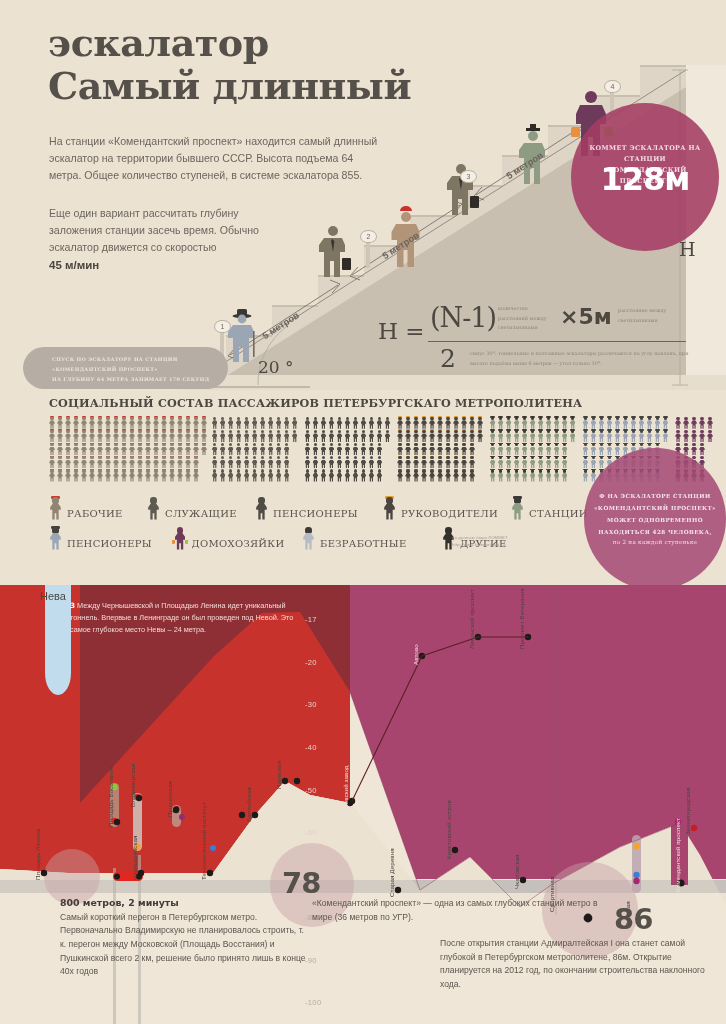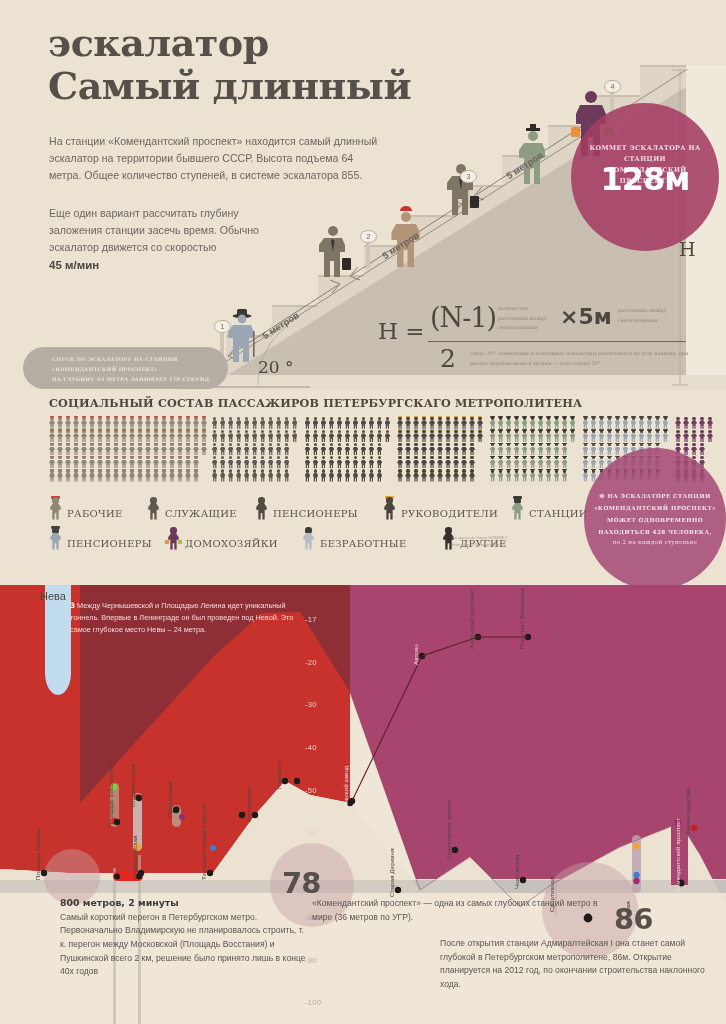--- a/index.html
+++ b/index.html
@@ -2157,21 +2157,21 @@
         </div>
         <div class="lrow">
           <div class="litem" style="width: 108px;">
             <span class="lic">
               <i class="cap" style="background:#45423c"></i>
               <i class="hd" style="background:#45423c"></i>
               <i class="bd" style="background:#9aa6b4"></i>
             </span>
             <span class="ltxt">ПЕНСИОНЕРЫ</span>
           </div>
-          <div class="litem" style="width: 125px;">
+          <div class="litem" style="width: 125px; justify-content: center;">
             <span class="lic">
               <i class="hd" style="background:#6e3a5c"></i>
               <i class="bd" style="background:#6e3a5c"></i>
               <i class="bag" style="background:#e8903e;left:-1px"></i>
               <i class="bag" style="background:#9cc44a;left:12px"></i>
             </span>
             <span class="ltxt">ДОМОХОЗЯЙКИ</span>
           </div>
           <div class="litem" style="width: 130px;">
             <span class="lic">

